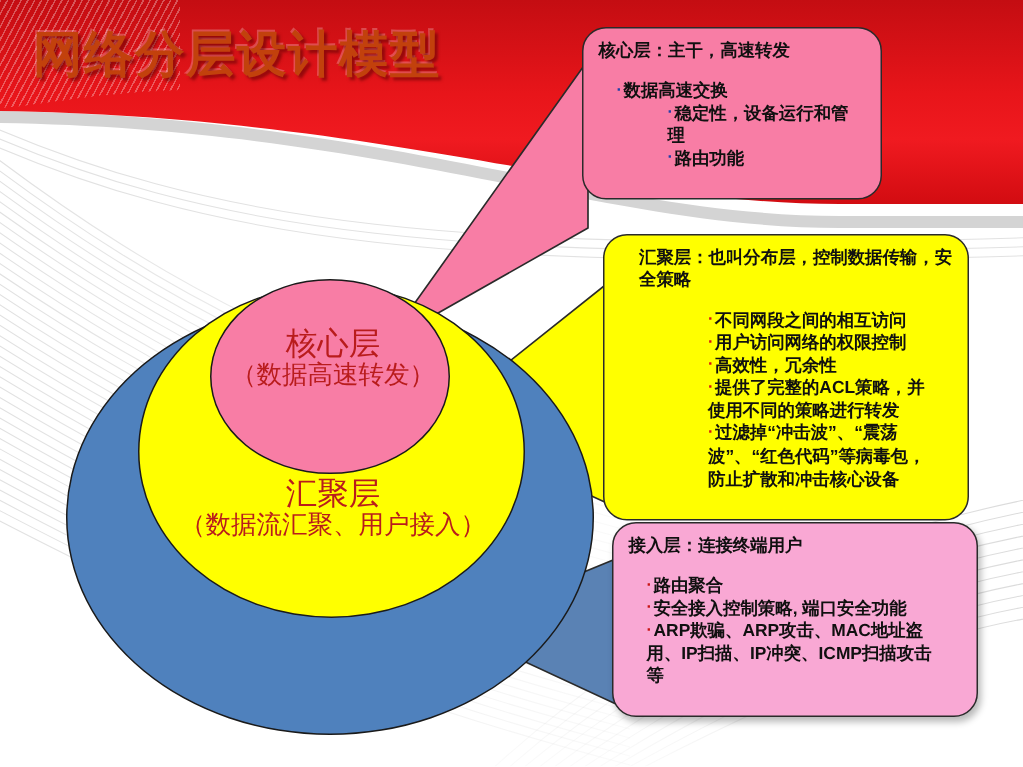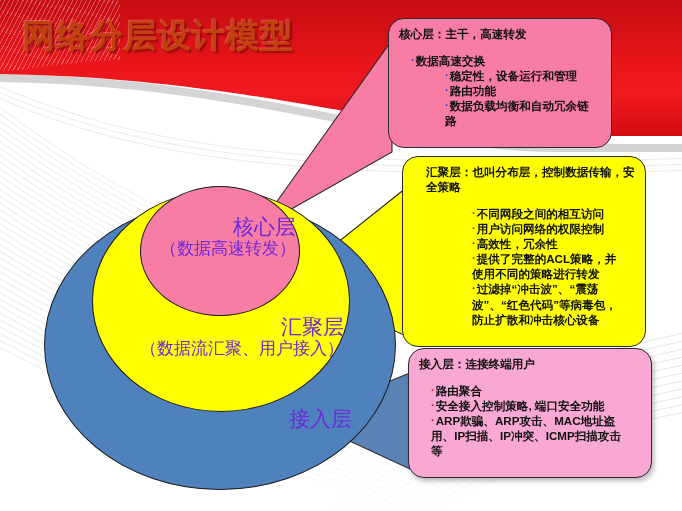--- a/index.html
+++ b/index.html
@@ -60,23 +60,23 @@
     border: 1.2px solid #1a1a1a;
     border-radius: 50%;
     box-sizing: border-box;
   }
   .ell-access { left: 44px;  top: 30px;  width: 352px; height: 290px; background: #4F81BD; }
   .ell-distrib{ left: 92px;  top: 20px;  width: 258px; height: 222px; background: #FFFF00; }
   .ell-core   { left: 140px; top: 16px;  width: 160px; height: 130px; background: #F87DA5; }
 
   .ell-label {
     position: absolute;
-    text-align: right;
-    color: #6d28d9;
-    font-family: Liberation Mono, monospace;
+    text-align: center;
+    color: #b91c1c;
+    font-family: Liberation Serif, serif;
     line-height: 1.08;
     white-space: nowrap;
     z-index: 6;
   }
   .ell-label .l1 { font-size: 21px; display:block; }
   .ell-label .l2 { font-size: 17px; display:block; }
   .lab-core    { left: 148px; top: 48px;  width: 148px; }
   .lab-distrib { left: 100px; top: 148px; width: 244px; }
   .lab-access  { left: 92px;  top: 240px; width: 260px; }
 
@@ -101,21 +101,21 @@
   .callout li { display: block; position: relative; }
   .callout li .bul {
     font-size: 11px;
     line-height: 1;
     vertical-align: 1px;
     margin-right: 1px;
   }
   .ind-0 { margin-left: 0; text-indent: 0; }
   .ind-1 { margin-left: 34px; }
 
-  .co-core    { left: 388px; top: 18px;  width: 224px; background: #F87DA5; }
+  .co-core    { left: 388px; top: 18px;  width: 200px; background: #F87DA5; }
   .co-core .bul  { color: #2040a8; }
   .co-distrib { left: 402px; top: 156px; width: 244px; background: #FFFF00; padding-left: 23px; }
   .co-distrib .bul { color: #d81010; }
   .co-access  { left: 408px; top: 348px; width: 244px; background: #f9a8d4;
                 box-shadow: 2px 3px 5px rgba(0,0,0,.28); }
   .co-access .bul { color: #c81414; }
 </style>
 </head>
 <body>
 
@@ -211,31 +211,29 @@
 
     <div class="ell-label lab-core">
       <span class="l1">核心层</span>
       <span class="l2">（数据高速转发）</span>
     </div>
     <div class="ell-label lab-distrib">
       <span class="l1">汇聚层</span>
       <span class="l2">（数据流汇聚、用户接入）</span>
     </div>
     <div class="ell-label lab-access">
-      <span class="l1">接入层</span>
     </div>
   </div>
 
   <div class="callout co-core">
     <span class="hd">核心层：主干，高速转发</span>
     <ul>
         <li class="ind-0"><span class="bul">·</span><span>数据高速交换</span></li>
         <li class="ind-1"><span class="bul">·</span><span>稳定性，设备运行和管理</span></li>
         <li class="ind-1"><span class="bul">·</span><span>路由功能</span></li>
-        <li class="ind-1"><span class="bul">·</span><span>数据负载均衡和自动冗余链路</span></li>
       </ul>
   </div>
 
   <div class="callout co-distrib">
     <span class="hd">汇聚层：也叫分布层，控制数据传输，安全策略</span>
     <ul>
         <li class="ind-1"><span class="bul">·</span><span>不同网段之间的相互访问</span></li>
         <li class="ind-1"><span class="bul">·</span><span>用户访问网络的权限控制</span></li>
         <li class="ind-1"><span class="bul">·</span><span>高效性，冗余性</span></li>
         <li class="ind-1"><span class="bul">·</span><span>提供了完整的ACL策略，并使用不同的策略进行转发</span></li>

